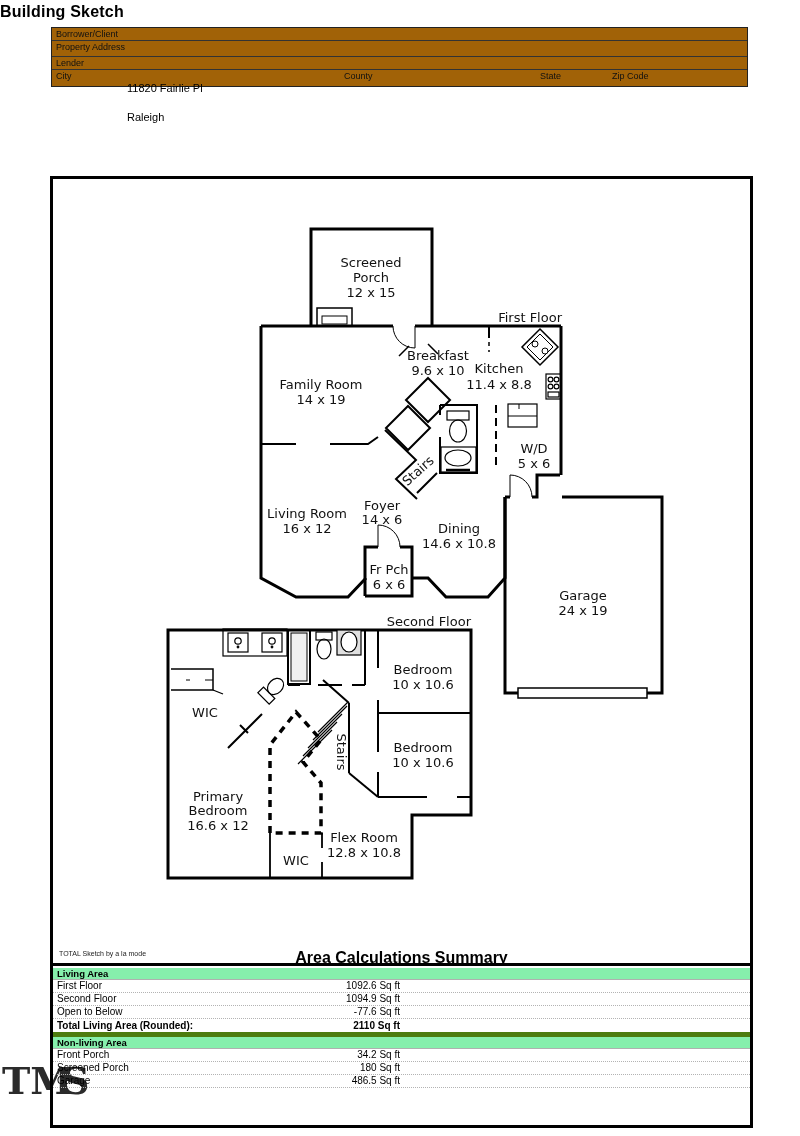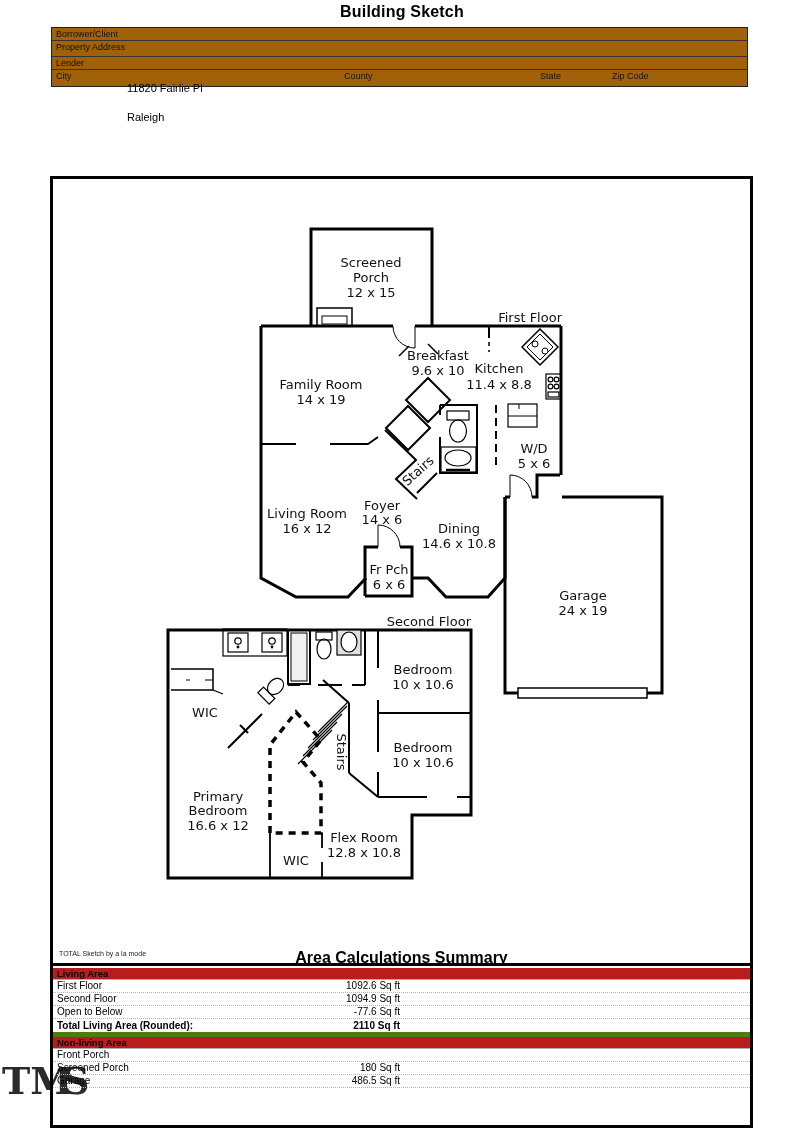--- a/index.html
+++ b/index.html
@@ -1,20 +1,20 @@
 <!DOCTYPE html>
 <html><head>
 <meta charset="utf-8">
 <style>
   html,body{margin:0;padding:0;background:#fff;}
   #page{position:relative;width:800px;height:1136px;background:#fff;overflow:hidden;
         font-family:"Liberation Sans",sans-serif;color:#000;}
   
-  #doc-title{position:absolute;left:0;top:3px;width:780px;text-align:center;
-             font-size:16px;font-weight:bold;letter-spacing:.2px;padding-left:12px;}
+  #doc-title{position:absolute;left:0;top:3px;width:780px;
+             font-size:16px;font-weight:bold;letter-spacing:.2px;}
   #form{position:absolute;left:51px;top:27px;width:697px;border:1px solid #222;
         box-sizing:border-box;background:#a16207;}
   .frow{position:relative;border-bottom:1px solid #333;box-sizing:border-box;}
   .frow:last-child{border-bottom:none;}
   .frow.small{height:13px;}
   .frow.big{height:16px;}
   .flabel{position:absolute;left:4px;top:1px;font-size:9px;color:#111;}
   .fvalue{position:absolute;top:2px;font-size:11px;color:#000;margin-top:39px;}
   .fl-county{left:292px;}  .fl-state{left:488px;}  .fl-zip{left:560px;}
   .fv-main{left:75px;}
@@ -23,21 +23,21 @@
                  border:3px solid #000;box-sizing:border-box;background:transparent;z-index:1;}
   #plan-svg{position:absolute;left:0;top:0;z-index:2;}
   text{font-family:"DejaVu Sans","Liberation Sans",sans-serif;font-size:13px;fill:#111;}
   
   #summary{position:absolute;left:53px;top:946px;width:697px;z-index:3;font-size:10px;}
   #summary-titlerow{position:relative;height:17px;}
   #summary-branding{position:absolute;left:6px;top:4px;font-size:7px;color:#222;}
   #summary-title{position:absolute;left:0;width:100%;top:3px;text-align:center;
                  font-size:16px;font-weight:bold;}
   #summary-body{border-top:3px solid #000;padding-top:2px;}
-  .sec-bar{height:11px;line-height:11px;background:#b91c1c;font-weight:bold;
+  .sec-bar{height:11px;line-height:11px;background:#86efac;font-weight:bold;
            font-size:9.5px;padding-left:4px;border-bottom:1px solid #b0b0b0;}
   .srow{position:relative;height:12px;line-height:12px;border-bottom:1px dotted #b3b3b3;}
   .srow .lbl{position:absolute;left:4px;top:0;}
   .srow .val{position:absolute;left:0;top:0;width:347px;text-align:right;}
   .srow.total{font-weight:bold;border-bottom:5px solid #4d7c0f;height:13px;line-height:13px;}
   
   #watermark{position:absolute;left:2px;top:1062px;z-index:0;
              font-family:"DejaVu Serif","Liberation Serif",serif;
              font-size:38px;color:#2b2b2b;line-height:1;font-weight:bold;}
   #watermark .p2{position:absolute;left:60px;top:0;}
@@ -259,20 +259,21 @@
         <span class="lbl">Open to Below</span>
         <span class="val">-77.6 Sq ft</span>
       </div>
       <div class="srow total">
         <span class="lbl">Total Living Area (Rounded):</span>
         <span class="val">2110 Sq ft</span>
       </div>
       <div class="sec-bar">Non-living Area</div>
       <div class="srow">
         <span class="lbl">Front Porch</span>
+        <span class="val">34.2 Sq ft</span>
       </div>
       <div class="srow">
         <span class="lbl">Screened Porch</span>
         <span class="val">180 Sq ft</span>
       </div>
       <div class="srow">
         <span class="lbl">Garage</span>
         <span class="val">486.5 Sq ft</span>
       </div>
     </div>

